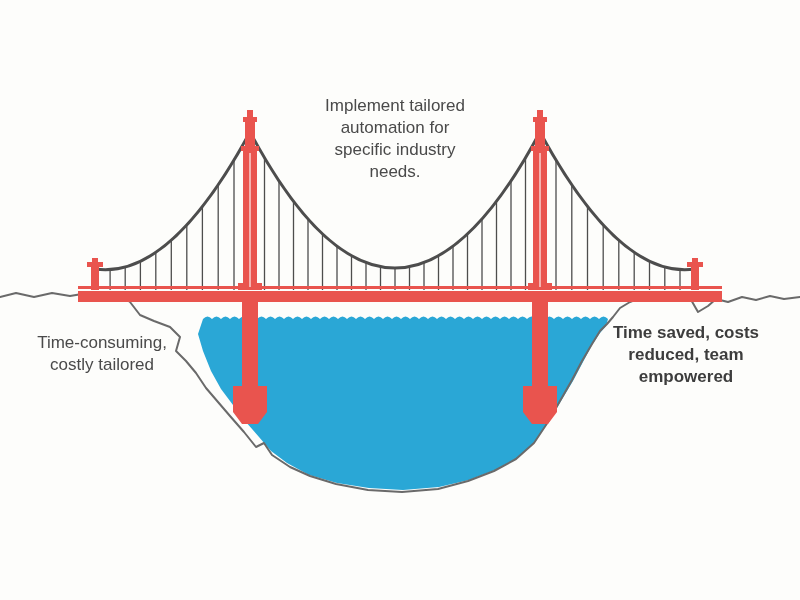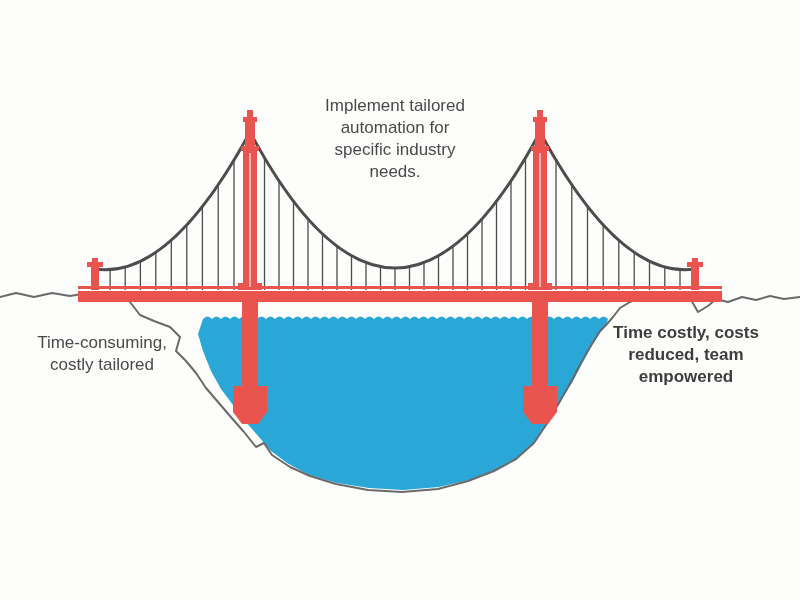--- a/index.html
+++ b/index.html
@@ -166,14 +166,14 @@
       <rect class="red" x="692" y="258" width="6" height="4"></rect>
       <rect class="red" x="687" y="262" width="16" height="5"></rect>
       <rect class="red" x="691" y="267" width="8" height="23"></rect>
     </g>
   </svg>
 
   <div class="label" style="left:311px; top:95px; width:168px;">Implement tailored automation for specific industry needs.</div>
 
   <div class="label" style="left:27px; top:332px; width:150px;">Time-consuming, costly tailored</div>
 
-  <div class="label bold" style="left:608px; top:322px; width:156px;">Time costly, costs reduced, team empowered</div>
+  <div class="label bold" style="left:608px; top:322px; width:156px;">Time saved, costs reduced, team empowered</div>
 </div>
 
 </body></html>

